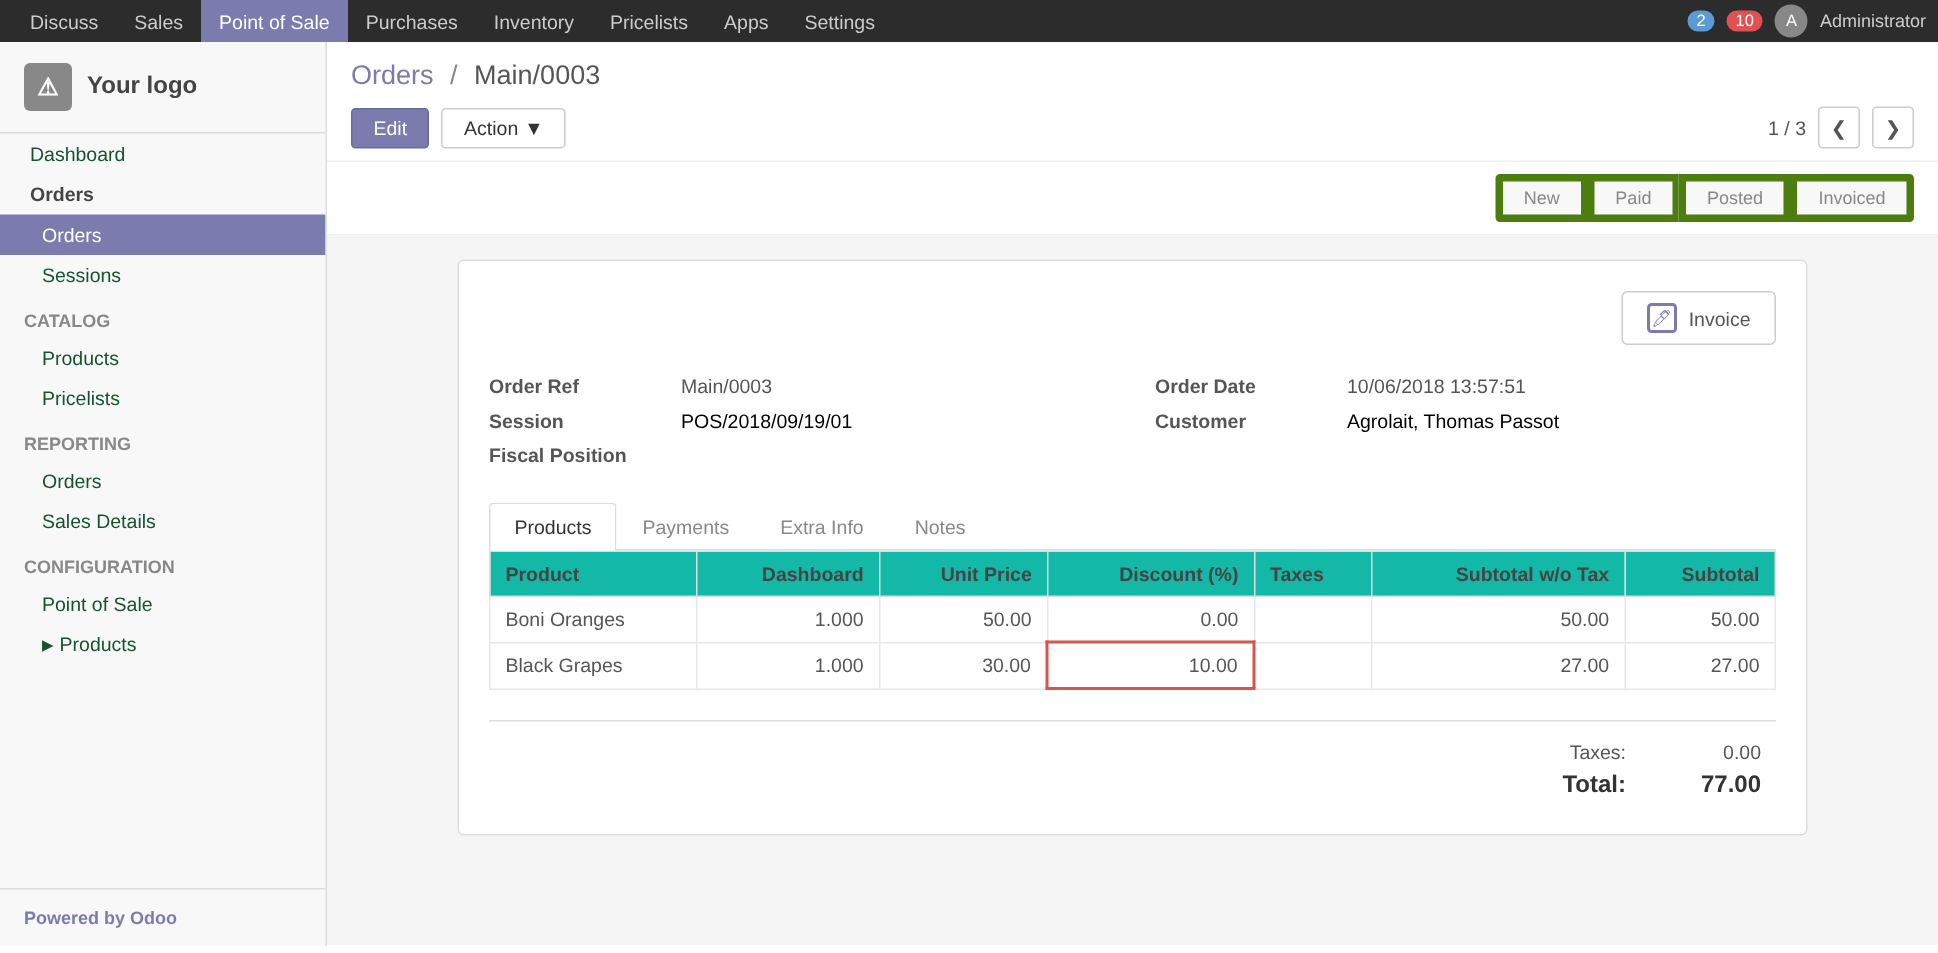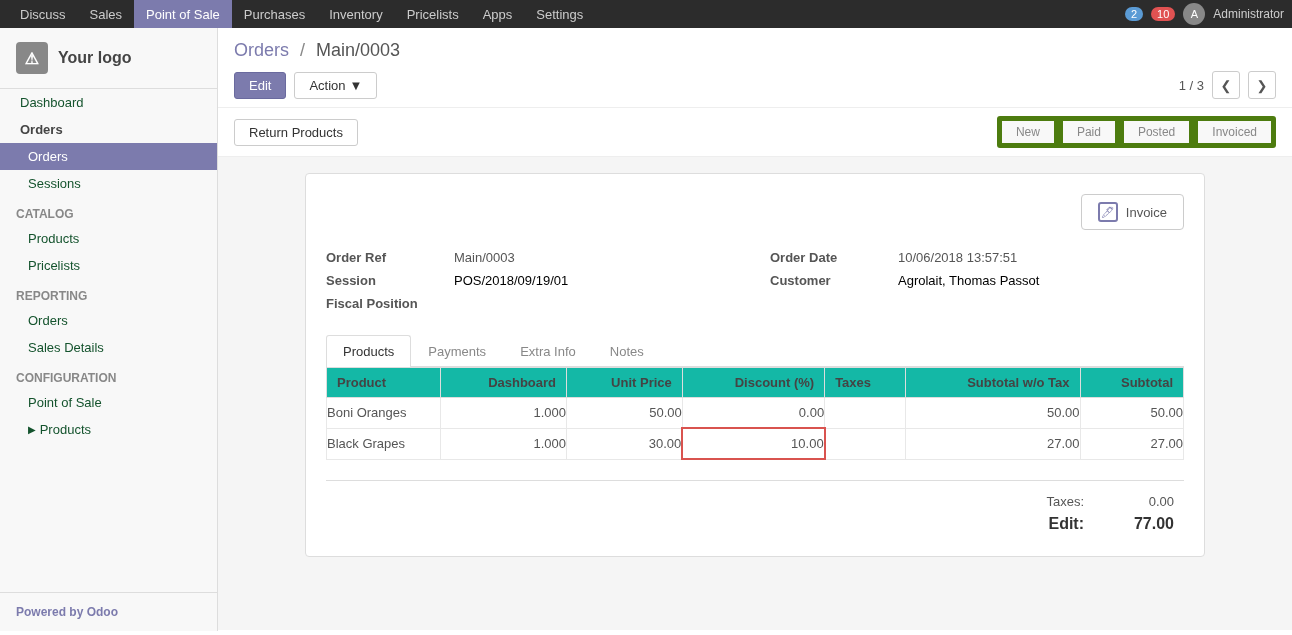--- a/index.html
+++ b/index.html
@@ -282,21 +282,21 @@
       border: 1px solid #ddd;
       padding: 7px 10px;
       text-align: left;
       font-weight: bold;
       font-size: 13px;
       color: #444;
     }
     .products-table th.right { text-align: right; }
     .products-table td {
       border: 1px solid #e8e8e8;
-      padding: 7px 0;
+      padding: 7px 10px;
       font-size: 13px;
       color: #555;
     }
     .products-table td.right { text-align: right; }
     .products-table .highlighted-cell {
       border: 2px solid #d9534f !important;
     }
 
     
     .totals-area {
@@ -391,21 +391,20 @@
         </button>
         <div class="toolbar-right">
           <span class="pagination-info">1 / 3</span>
           <button class="btn-nav">❮</button>
           <button class="btn-nav">❯</button>
         </div>
       </div>
     </div>
 
     <div class="sub-toolbar">
-      <button class="btn">Return Products</button>
       <div class="status-buttons">
         <button class="status-btn">New</button>
         <button class="status-btn">Paid</button>
         <button class="status-btn">Posted</button>
         <button class="status-btn">Invoiced</button>
       </div>
     </div>
 
     <div class="form-area">
       <div class="form-card">
@@ -486,21 +485,21 @@
             </tr>
           </tbody>
         </table>
 
         <div class="totals-area">
           <div class="total-row">
             <span class="label">Taxes:</span>
             <span class="value">0.00</span>
           </div>
           <div class="total-row grand-total">
-            <span class="label">Edit:</span>
+            <span class="label">Total:</span>
             <span class="value">77.00</span>
           </div>
         </div>
 
       </div>
     </div>
   </main>
 </div>
 
 </body></html>

